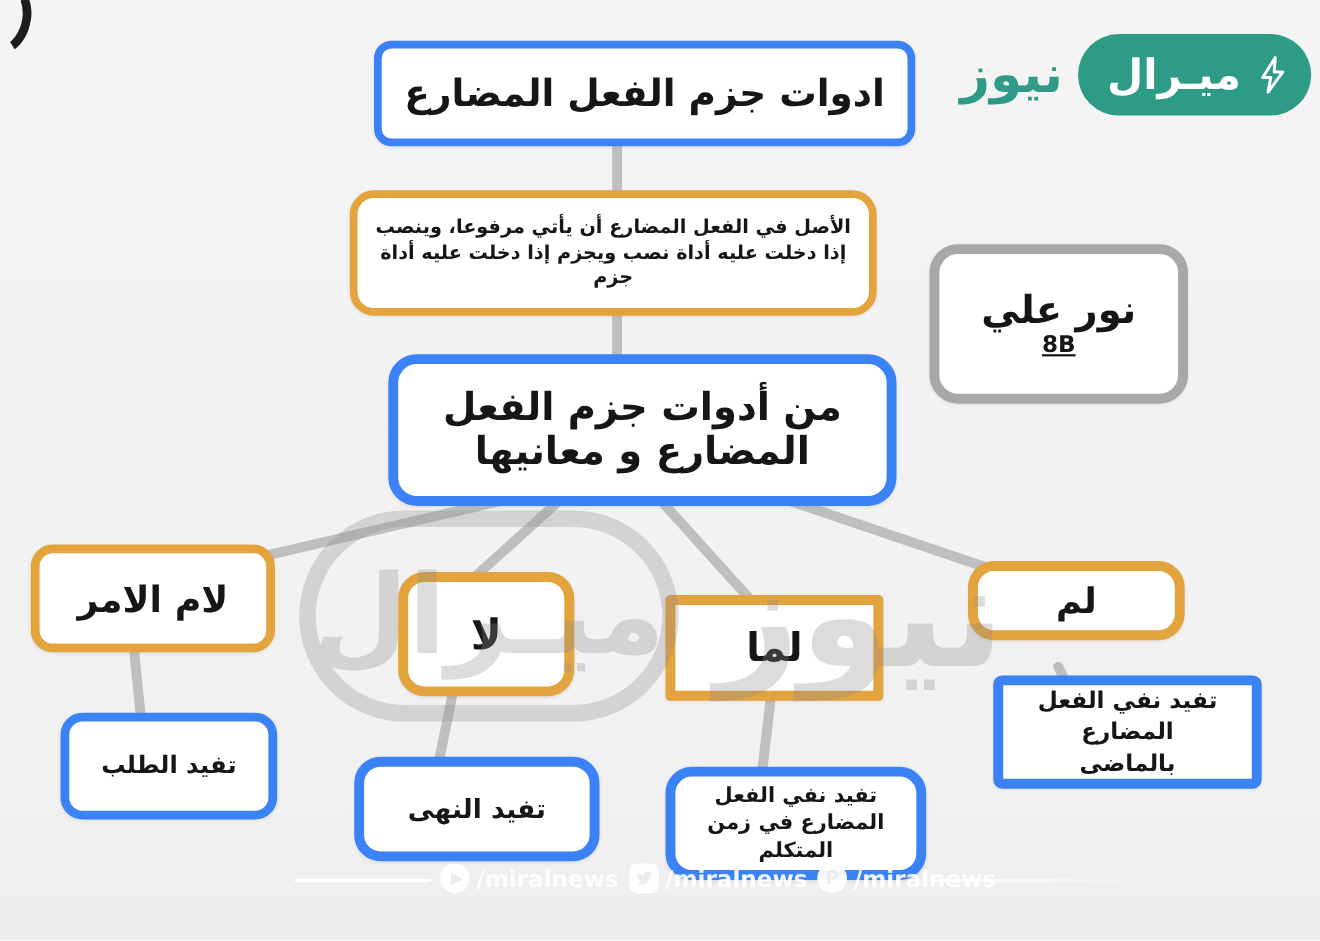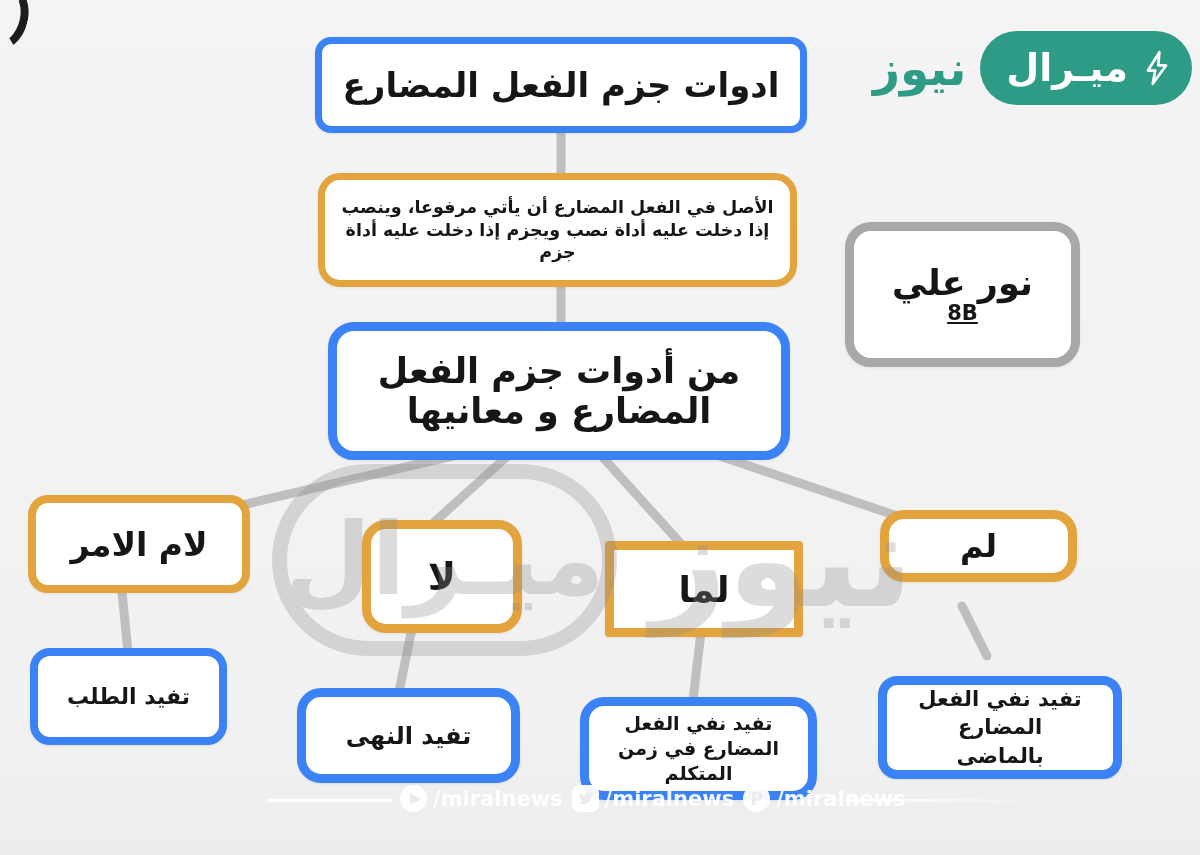--- a/index.html
+++ b/index.html
@@ -11,21 +11,21 @@
   }
   #connectors { position:absolute; left:0; top:0; z-index:1; }
   .node {
     position:absolute; z-index:2;
     background:#ffffff;
     display:flex; flex-direction:column; align-items:center; justify-content:center;
     text-align:center; font-weight:bold; color:#161616;
     direction:rtl;
     box-shadow:0 1px 3px rgba(0,0,0,0.07);
   }
-  .bb { border:8px solid #3b82f6; border-radius:22px; }
+  .bb { border:8px solid #3b82f6; border-radius:22px;margin-left:25px; }
   .bo { border:8px solid #E3A33D; border-radius:22px;justify-content:center; }
   .bg { border:9px solid #A8A8A8; border-radius:26px; }
 
   
   .brand { position:absolute; top:31px; right:8px; z-index:4; display:flex; align-items:center; gap:14px; }
   .brand-side { color:#2D9B85; font-size:47px; font-weight:bold; letter-spacing:-1px; }
   .brand-pill {
     background:#2D9B85; height:74px; border-radius:40px;
     display:flex; align-items:center; gap:10px; padding:0 16px 0 26px;
   }
@@ -122,21 +122,21 @@
 </div>
 
 <div class="node bb" style="left:297px; top:688px; width:223px; height:95px; border-width:9px; border-radius:24px; font-size:24px;">
   <span>تفيد النهى</span>
 </div>
 
 <div class="node bb" style="left:580px; top:697px; width:237px; height:103px; border-width:9px; border-radius:24px; font-size:19px; line-height:1.3; padding:0 24px;align-items:center;">
   <span>تفيد نفي الفعل المضارع في زمن المتكلم</span>
 </div>
 
-<div class="node bb" style="left:878px; top:676px; width:244px; height:103px; border-width:9px; border-radius:19px; font-size:21px; line-height:1.35; padding:0 26px;">
+<div class="node bb" style="left:878px; top:614px; width:244px; height:103px; border-width:9px; border-radius:8px; font-size:21px; line-height:1.35; padding:0 26px;">
   <span>تفيد نفي الفعل المضارع بالماضى</span>
 </div>
 
 <div class="watermark">
   <div class="wm-pill">
     <span>ميـرال</span>
   </div>
   <span class="wm-side">نيوز</span>
 </div>
 

